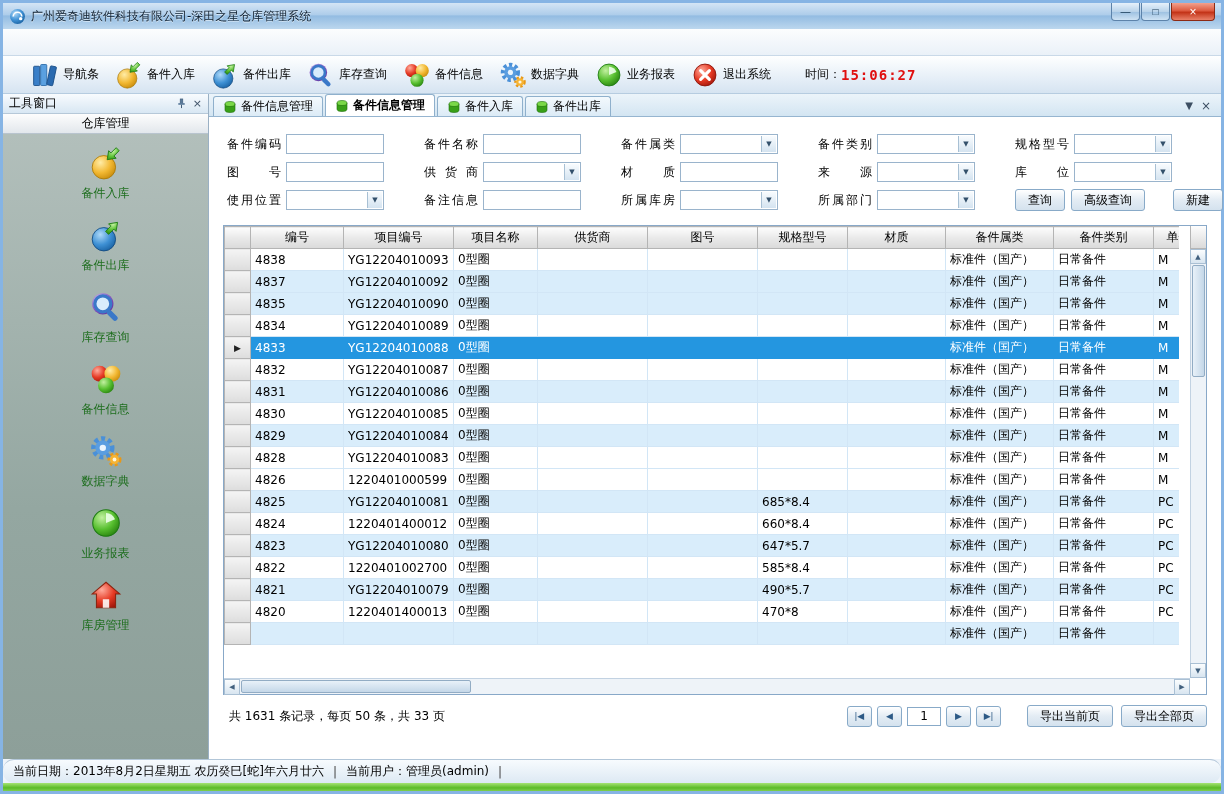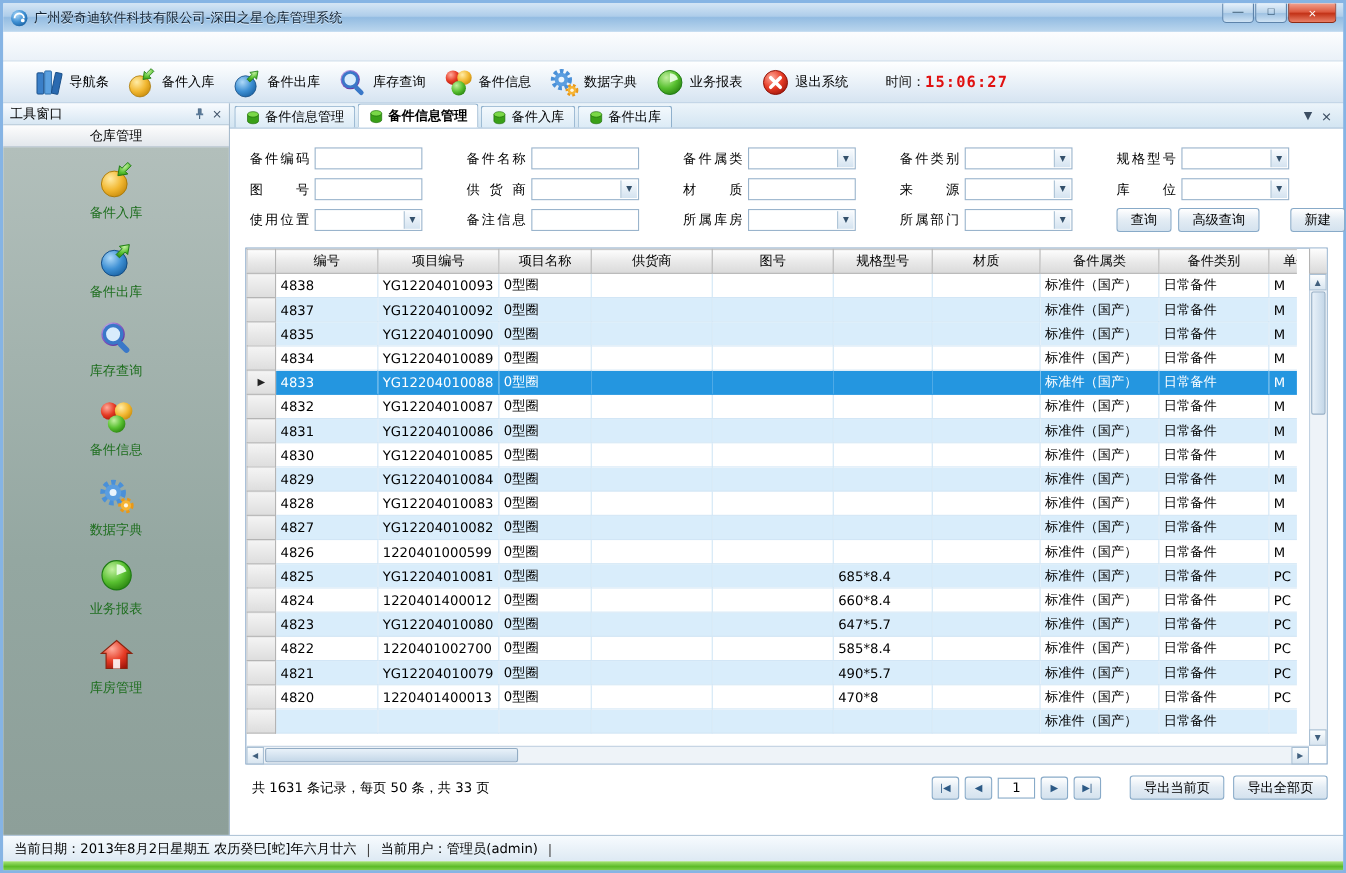--- a/index.html
+++ b/index.html
@@ -140,21 +140,21 @@
   
   .pager { display:flex; align-items:center; margin:9px 14px 0 14px; flex:0 0 24px; }
   .pg-text { margin-left:6px; }
   .pg-nav { margin-left:auto; display:flex; gap:5px; align-items:center; }
   .pg-btn { width:25px; height:21px; padding:0; font-size:9px; color:#2d5a86; }
   .pg-input { width:34px; height:19px; border:1px solid #88aac8; text-align:center; font-size:12px; font-family:inherit; outline:none; }
   .pg-export { margin-left:26px; display:flex; gap:8px; }
   
   .statusbar {
     flex:0 0 24px; display:flex; align-items:center; gap:9px; padding:0 10px;
-    background:linear-gradient(#f7fbfe,#dde9f3); border-top:1px solid #b2c6d8;
+    background:linear-gradient(#f7fbfe,#dde9f3); border-top:1px solid #b2c6d8;border-radius:11px;
   }
   .statusbar .sep { color:#444; }
   .greenstrip { flex:0 0 8px; background:linear-gradient(#a5e374,#5cbb28 60%,#7ed04e); }
 </style>
 </head>
 <body>
 
 <svg width="0" height="0" style="position:absolute" aria-hidden="true">
   <defs>
     <radialGradient id="gGold" cx="35%" cy="30%" r="80%">
@@ -669,33 +669,20 @@
                     <td>YG12204010083</td>
                     <td>0型圈</td>
                     <td></td>
                     <td></td>
                     <td></td>
                     <td></td>
                     <td>标准件（国产）</td>
                     <td>日常备件</td>
                     <td>M</td>
                   </tr>
-                  <tr class="r-b">
-                    <td class="selcol"></td>
-                    <td>4827</td>
-                    <td>YG12204010082</td>
-                    <td>0型圈</td>
-                    <td></td>
-                    <td></td>
-                    <td></td>
-                    <td></td>
-                    <td>标准件（国产）</td>
-                    <td>日常备件</td>
-                    <td>M</td>
-                  </tr>
                   <tr class="r-a">
                     <td class="selcol"></td>
                     <td>4826</td>
                     <td>1220401000599</td>
                     <td>0型圈</td>
                     <td></td>
                     <td></td>
                     <td></td>
                     <td></td>
                     <td>标准件（国产）</td>

